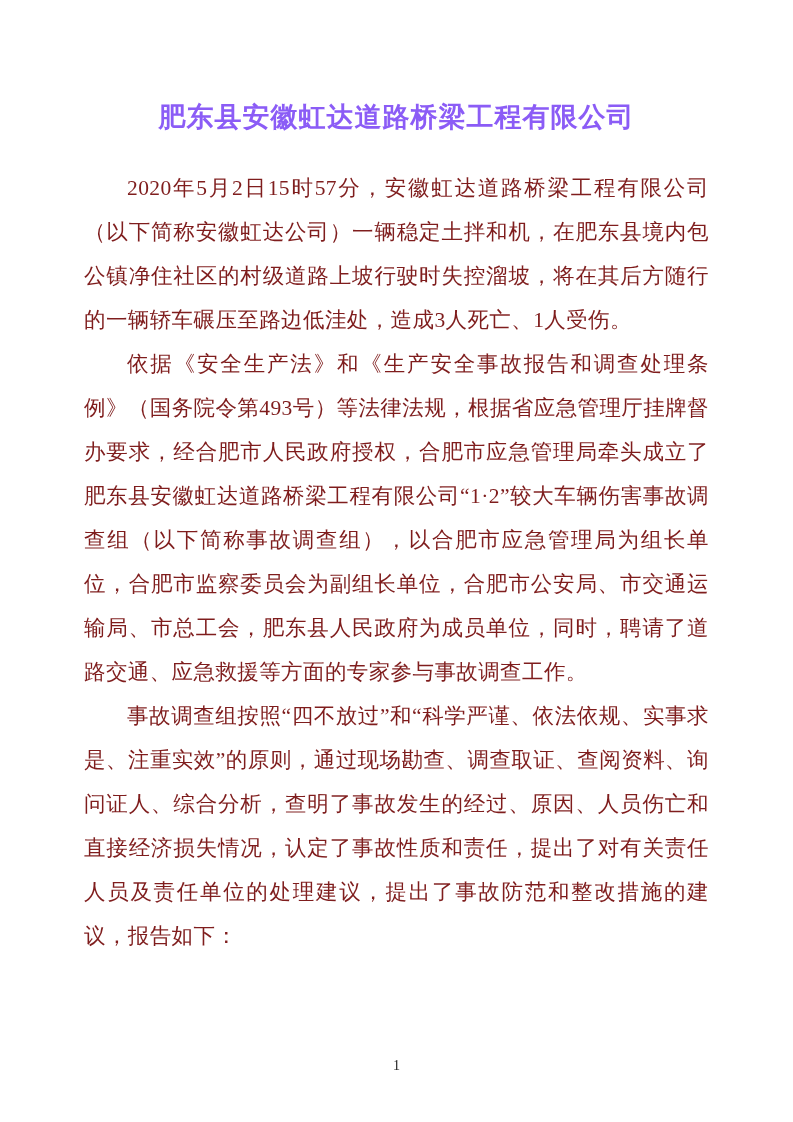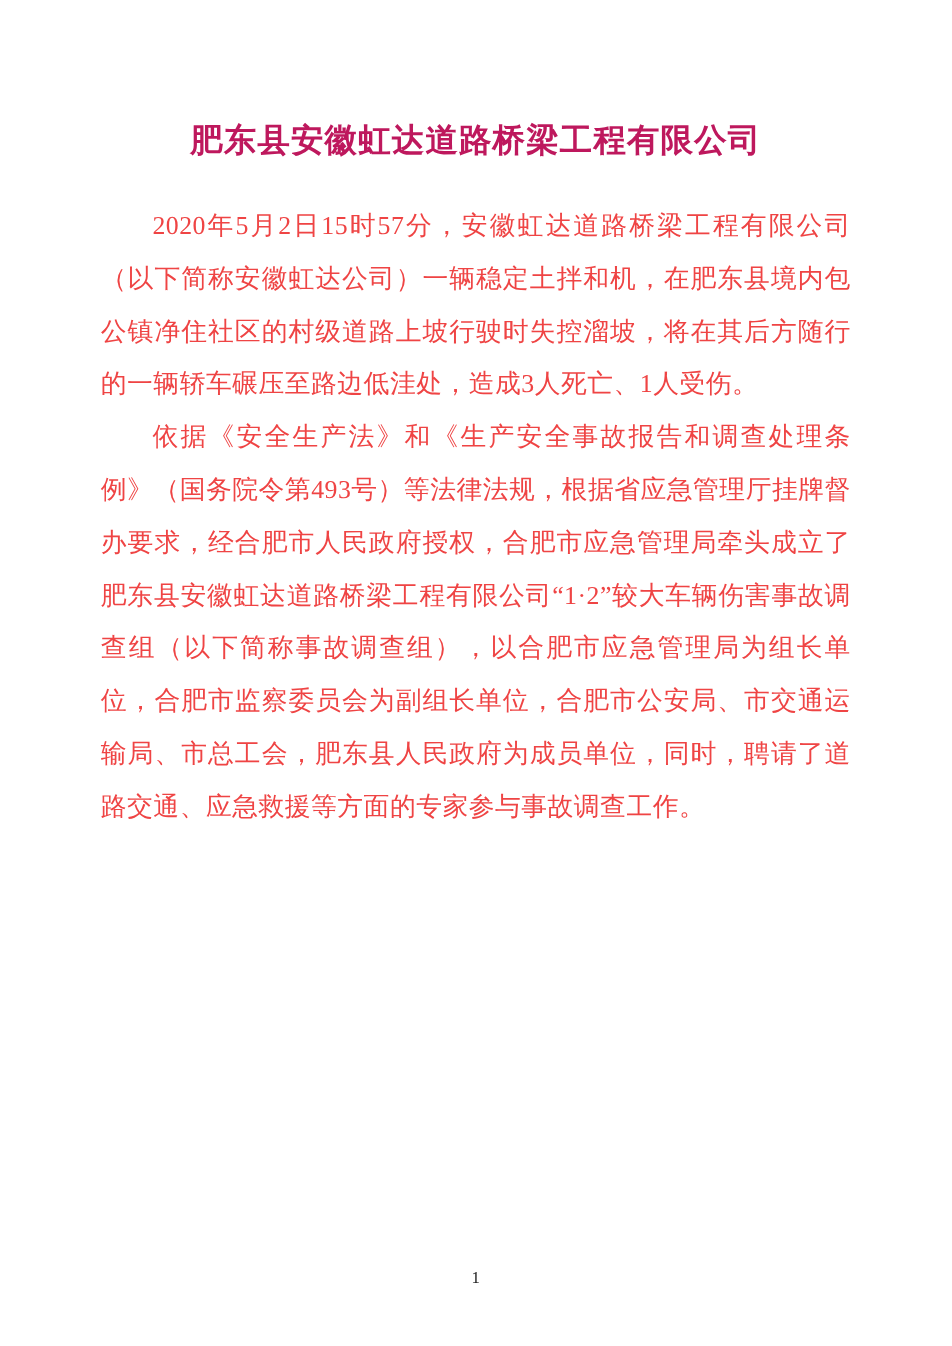--- a/index.html
+++ b/index.html
@@ -23,37 +23,37 @@
     position: relative;
     background: #ffffff;
   }
   .doc-title {
     text-align: center;
     font-weight: bold;
     font-size: 27px;
     line-height: 46px;
     letter-spacing: 1px;
     margin: 16px 0 0 0;
-    color: #be185d;
+    color: #8b5cf6;
   }
   .doc-title .line2 {
     display: block;
   }
   .body-text {
     margin-top: 26px;
   }
   .para {
     font-size: 21.5px;
     line-height: 44px;
     text-align: justify;
     text-justify: inter-ideograph;
     text-indent: 2em;
     margin: 0 0 0 0;
     letter-spacing: 0.4px;
-    color: #ef4444;
+    color: #7f1d1d;
   }
   .page-number {
     position: absolute;
     bottom: 48px;
     left: 0;
     width: 793px;
     text-align: center;
     font-size: 14px;
     color: #222222;
     font-family: "Liberation Serif", serif;
@@ -64,17 +64,18 @@
 
 <div class="page">
 
   <h1 class="doc-title">
     <span>肥东县安徽虹达道路桥梁工程有限公司</span>
   </h1>
 
   <div class="body-text">
     <p class="para">2020年5月2日15时57分，安徽虹达道路桥梁工程有限公司（以下简称安徽虹达公司）一辆稳定土拌和机，在肥东县境内包公镇净住社区的村级道路上坡行驶时失控溜坡，将在其后方随行的一辆轿车碾压至路边低洼处，造成3人死亡、1人受伤。</p>
     <p class="para">依据《安全生产法》和《生产安全事故报告和调查处理条例》（国务院令第493号）等法律法规，根据省应急管理厅挂牌督办要求，经合肥市人民政府授权，合肥市应急管理局牵头成立了肥东县安徽虹达道路桥梁工程有限公司“1·2”较大车辆伤害事故调查组（以下简称事故调查组），以合肥市应急管理局为组长单位，合肥市监察委员会为副组长单位，合肥市公安局、市交通运输局、市总工会，肥东县人民政府为成员单位，同时，聘请了道路交通、应急救援等方面的专家参与事故调查工作。</p>
+    <p class="para">事故调查组按照“四不放过”和“科学严谨、依法依规、实事求是、注重实效”的原则，通过现场勘查、调查取证、查阅资料、询问证人、综合分析，查明了事故发生的经过、原因、人员伤亡和直接经济损失情况，认定了事故性质和责任，提出了对有关责任人员及责任单位的处理建议，提出了事故防范和整改措施的建议，报告如下：</p>
   </div>
 
   <div class="page-number">1</div>
 
 </div>
 
 </body></html>

